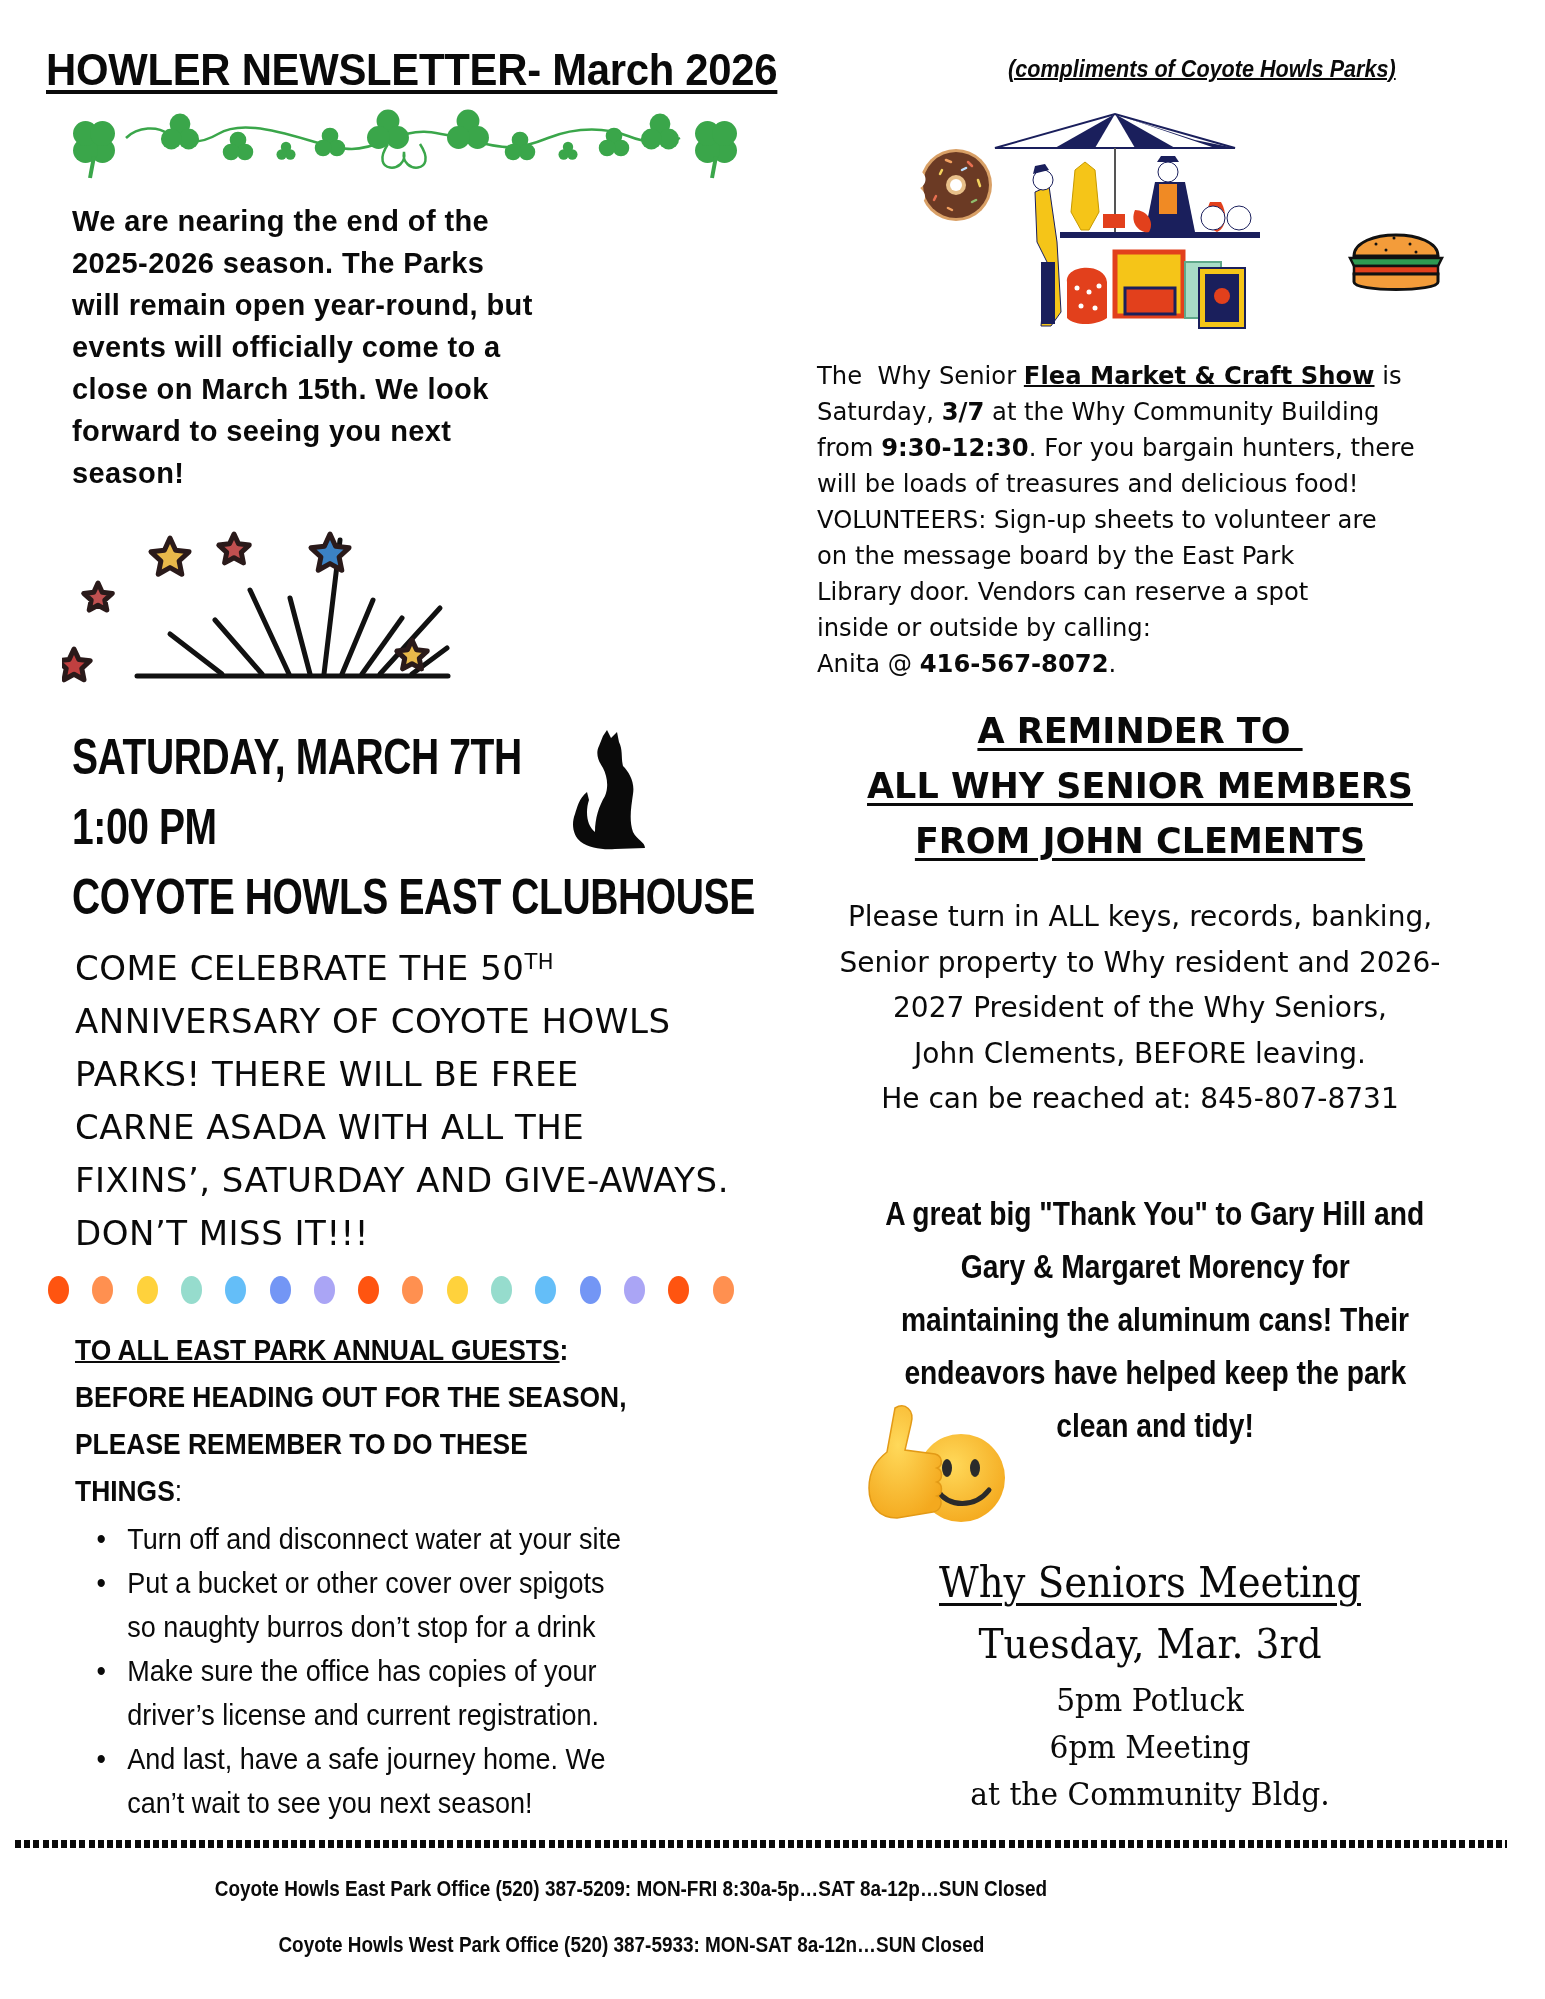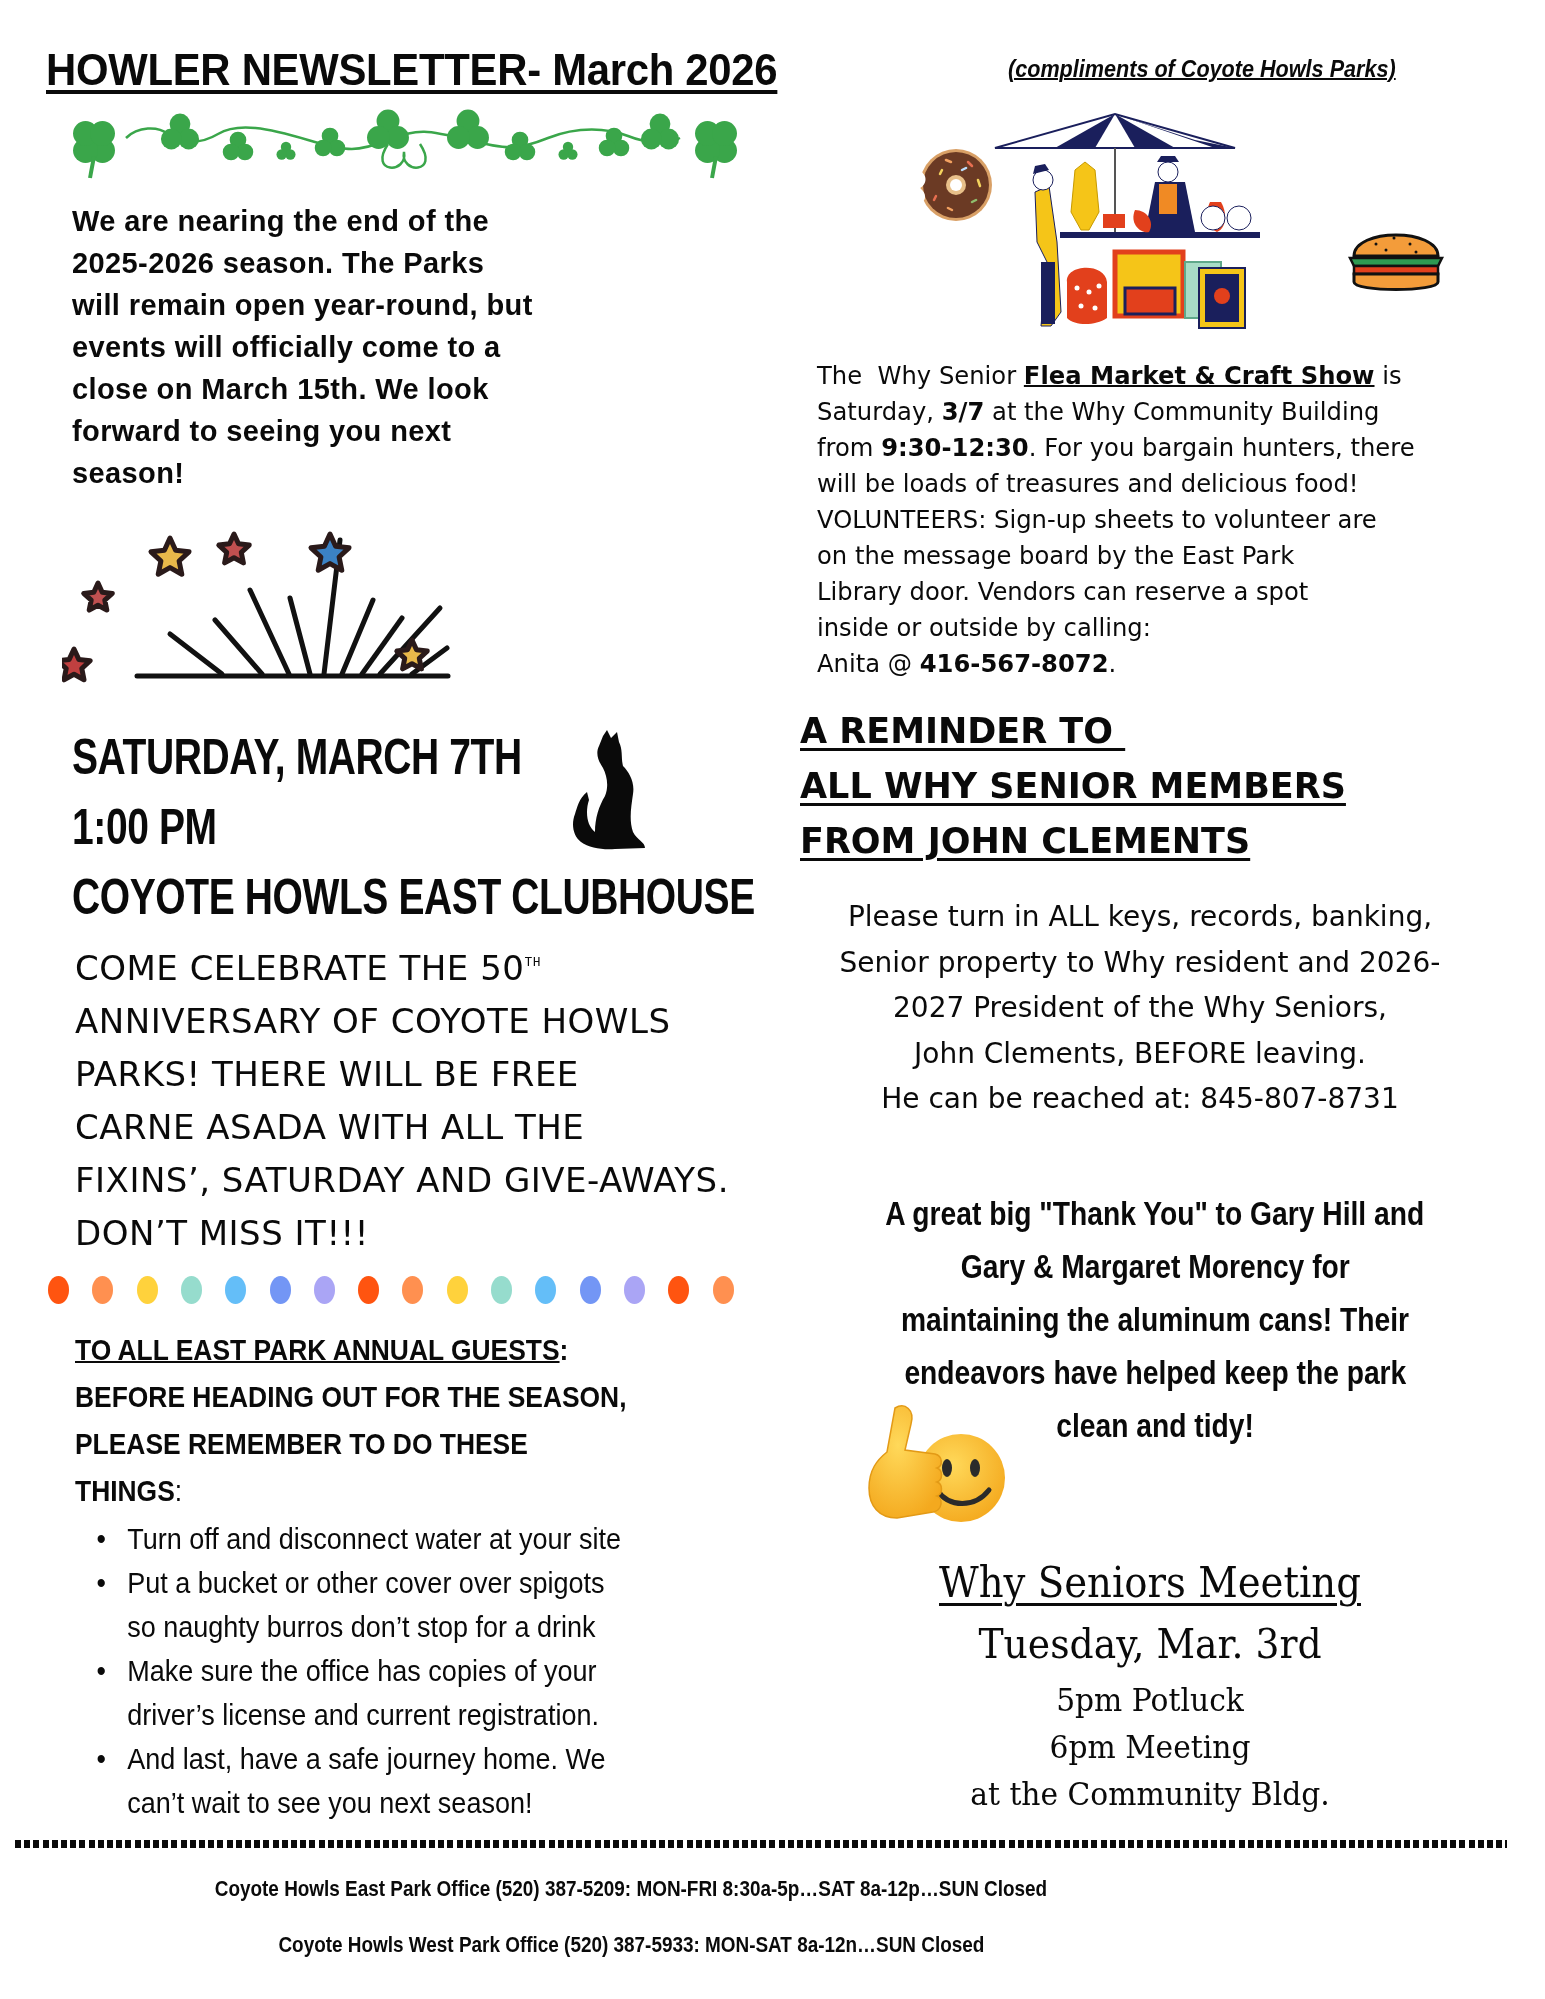--- a/index.html
+++ b/index.html
@@ -3,30 +3,30 @@
 <meta charset="utf-8">
 <style>
   html, body { margin:0; padding:0; background:#ffffff; }
   body { width:1545px; height:1999px; position:relative; overflow:hidden; color:#0a0a0a; font-family:"DejaVu Sans", sans-serif; }
   .abs { position:absolute; }
   .title { left:46px; top:44px; font-family:"Liberation Sans", sans-serif; font-weight:700; font-size:45px; letter-spacing:-0.3px; text-decoration:underline; text-decoration-thickness:4px; text-underline-offset:5px; white-space:nowrap; transform:scaleX(0.93); transform-origin:left top; }
   .compliments { left:1008px; top:55px; font-family:"Liberation Sans", sans-serif; font-weight:700; font-style:italic; font-size:24px; text-decoration:underline; text-decoration-thickness:2px; white-space:nowrap; transform:scaleX(0.9); transform-origin:left top; }
   .intro { left:72px; top:194px; width:580px; font-family:"Liberation Sans", sans-serif; font-weight:700; font-size:29px; line-height:42px; letter-spacing:0.4px;margin-top:6px; }
   .event { left:72px; top:722px; font-family:"Liberation Sans", sans-serif; font-weight:700; font-size:50px; line-height:70px; letter-spacing:-0.5px; transform:scaleX(0.78); transform-origin:left top; white-space:nowrap; }
   .celebrate { left:75px; top:942px; width:740px; font-family:"DejaVu Sans", sans-serif; font-size:34px; line-height:53px; letter-spacing:0.5px; white-space:nowrap; }
-  .celebrate sup { font-size:13px; vertical-align:top; position:relative; top:-6px;font-family:Liberation Mono, monospace; }
+  .celebrate sup { font-size:21px; vertical-align:top; position:relative; top:-6px; }
   .guests { left:75px; top:1326px; width:720px; font-family:"Liberation Sans", sans-serif; font-weight:700; font-size:30px; line-height:47px; transform:scaleX(0.88); transform-origin:left top; white-space:nowrap; }
   .guests .u { text-decoration:underline; text-decoration-thickness:2px; }
   .bullets { left:75px; top:1517px; width:760px; margin:0; padding:0; list-style:none; font-family:"Liberation Sans", sans-serif; font-size:30px; line-height:44px; transform:scaleX(0.9); transform-origin:left top; }
   .bullets li { position:relative; padding-left:58px; white-space:nowrap; }
   .bullets li::before { content:"\2022"; position:absolute; left:24px; top:0; }
   .flea { left:817px; top:358px; width:700px; font-family:"DejaVu Sans", sans-serif; font-size:25px; line-height:36px; white-space:nowrap; transform:scaleX(0.97); transform-origin:left top; }
   .flea b { font-weight:700; }
   .flea .u { text-decoration:underline; text-decoration-thickness:2px; font-weight:700; }
-  .reminder-head { left:800px; top:704px; width:680px; text-align:left; font-family:"DejaVu Sans", sans-serif; font-weight:700; font-size:35px; line-height:55px; }
+  .reminder-head { left:800px; top:704px; width:680px; text-align:center; font-family:"DejaVu Sans", sans-serif; font-weight:700; font-size:35px; line-height:55px; }
   .reminder-head span { text-decoration:underline; text-decoration-thickness:3px; text-underline-offset:5px; white-space:pre; }
   .reminder-body { left:800px; top:870px; width:680px; text-align:center; font-family:"DejaVu Sans", sans-serif; font-size:28px; line-height:45.5px; white-space:nowrap;margin-top:24px; }
   .thanks { left:810px; top:1187px; width:690px; text-align:center; font-family:"Liberation Sans", sans-serif; font-weight:700; font-size:34px; line-height:53px; white-space:nowrap; }
   .thanks .inner { display:inline-block; transform:scaleX(0.83); transform-origin:center top; }
   .meeting { left:850px; top:1555px; width:600px; text-align:center; font-family:"DejaVu Serif", serif; font-weight:700; white-space:nowrap; }
   .meeting .m-title { font-size:42px; line-height:56px; text-decoration:underline; text-decoration-thickness:3px; text-underline-offset:6px; font-weight:400; transform:scaleX(0.92); }
   .meeting .m-date { font-size:41px; line-height:66px; font-weight:400; transform:scaleX(0.92); }
   .meeting .m-line { font-size:32px; line-height:47px; font-weight:400; transform:scaleX(0.93); }
   .meeting div { transform-origin:center top; }
   .dots-row { left:48px; top:1276px; width:720px; height:30px; }

